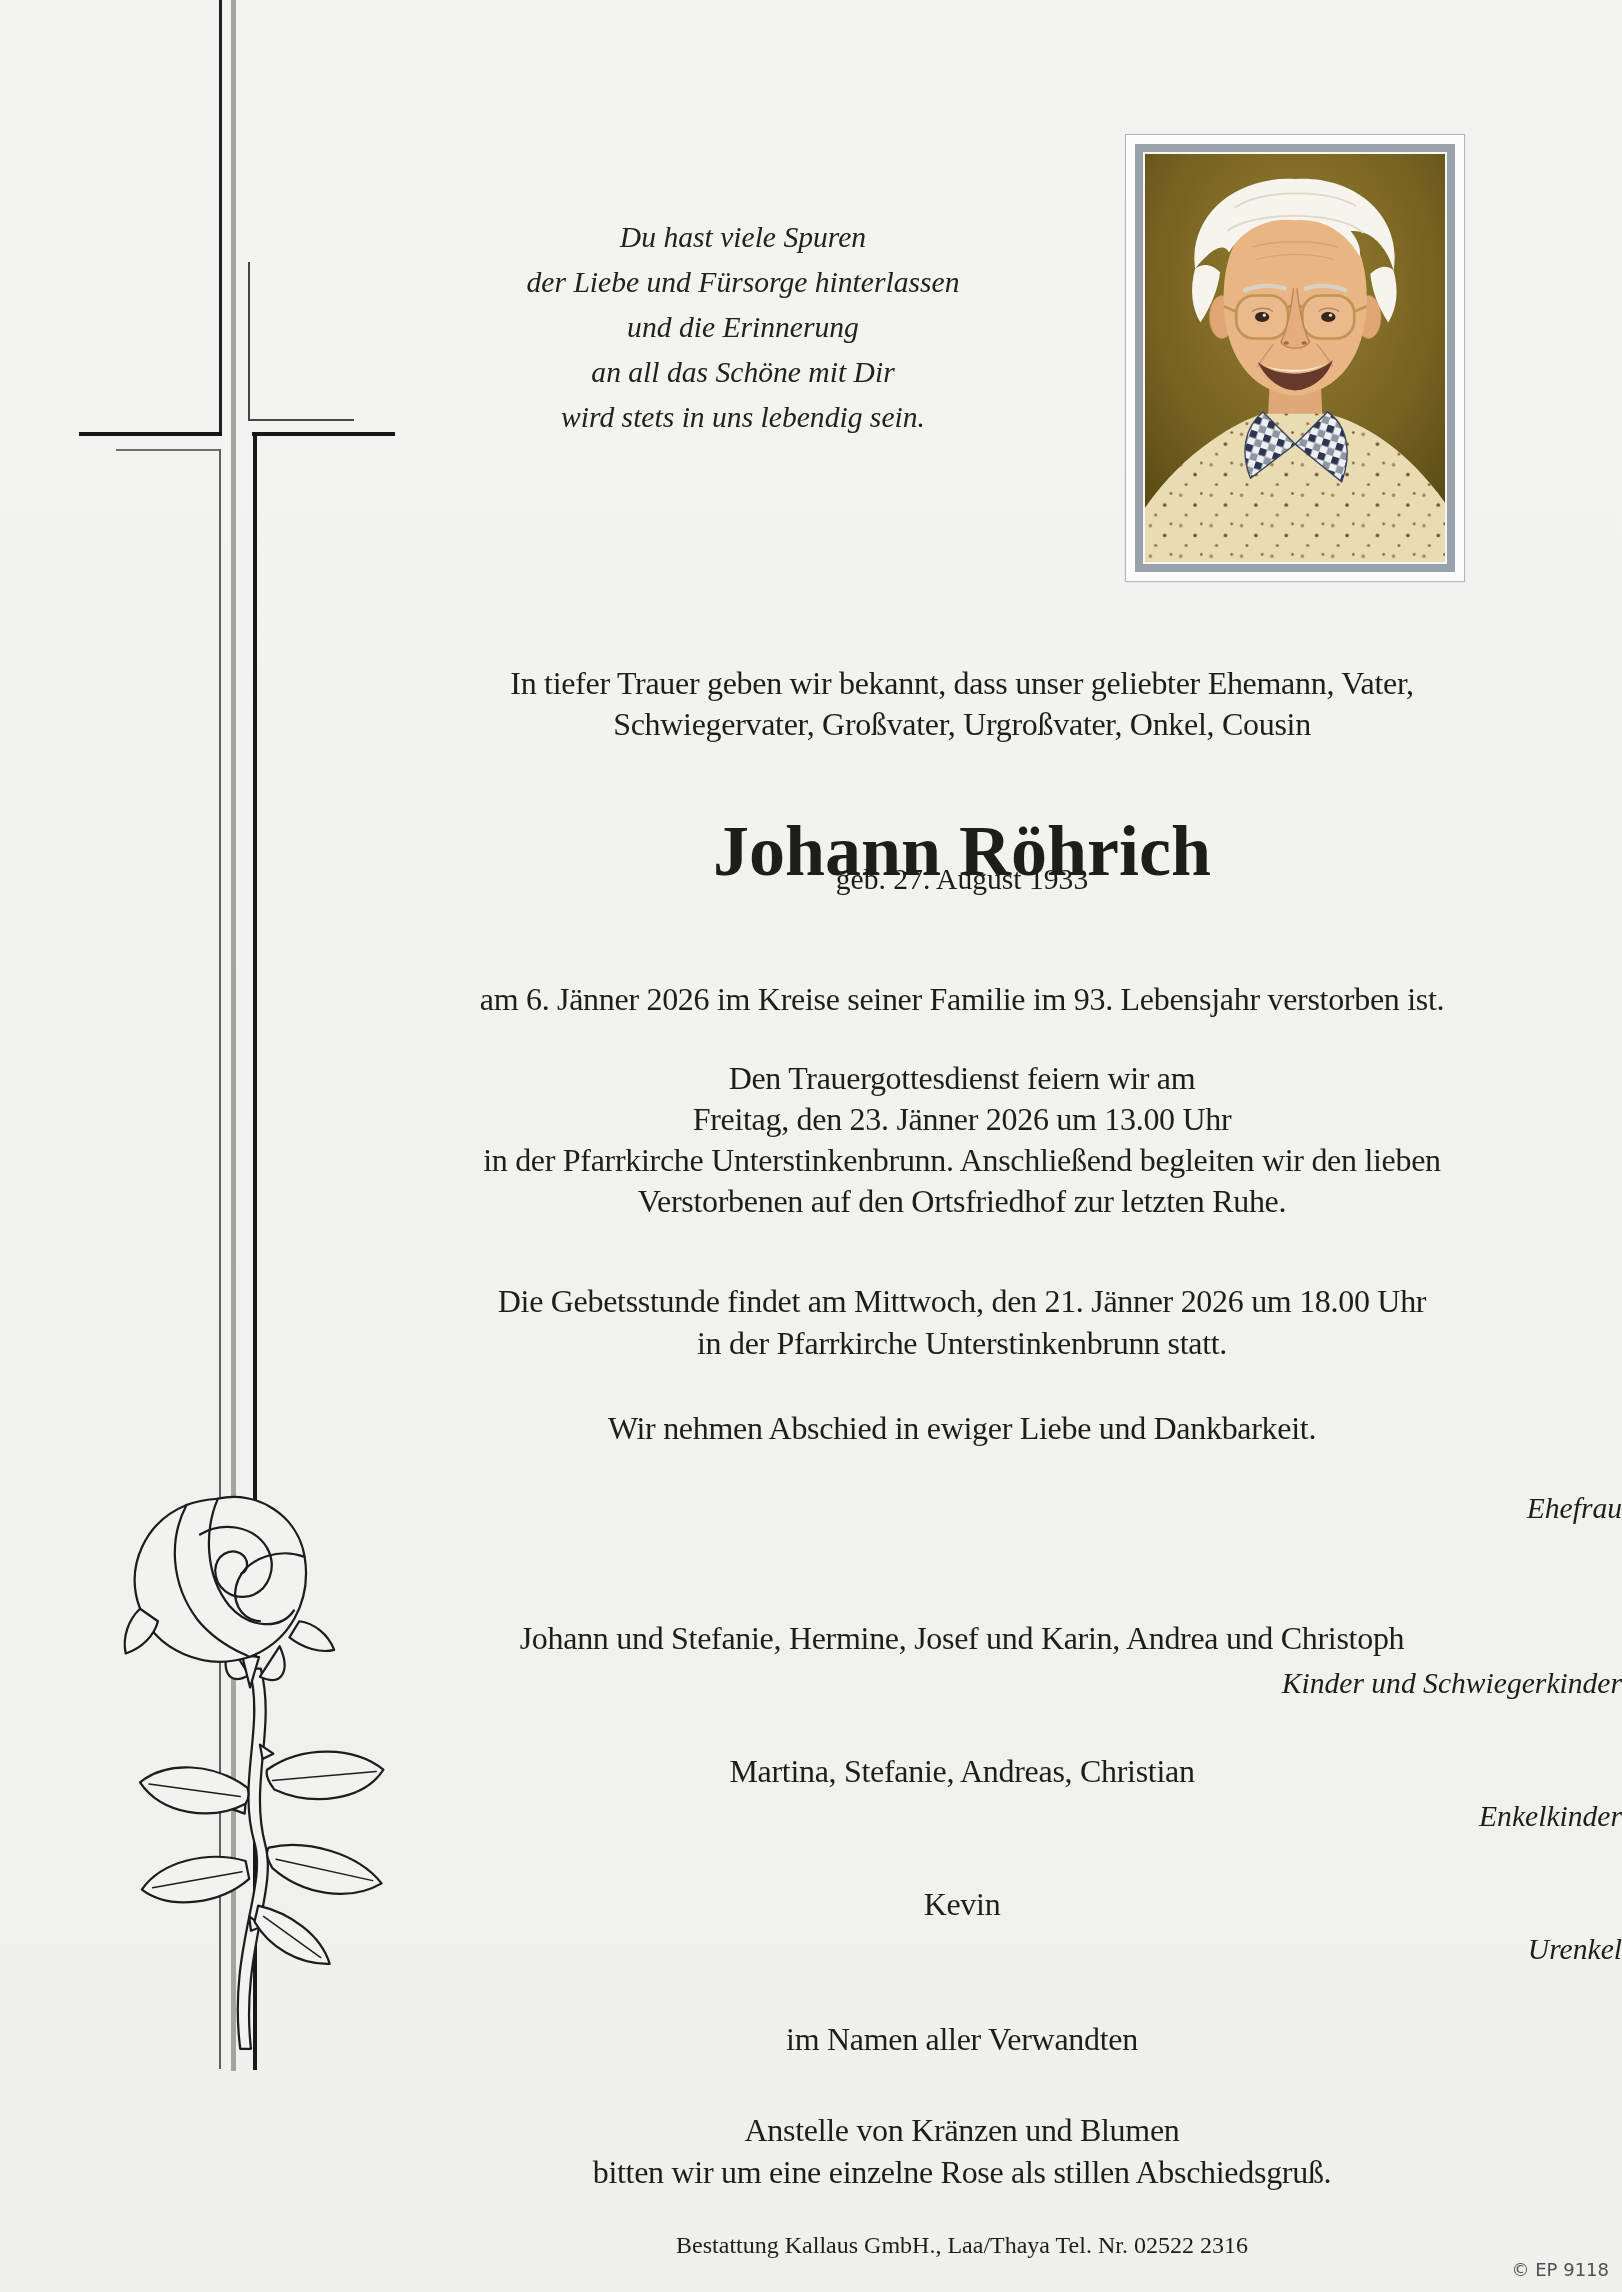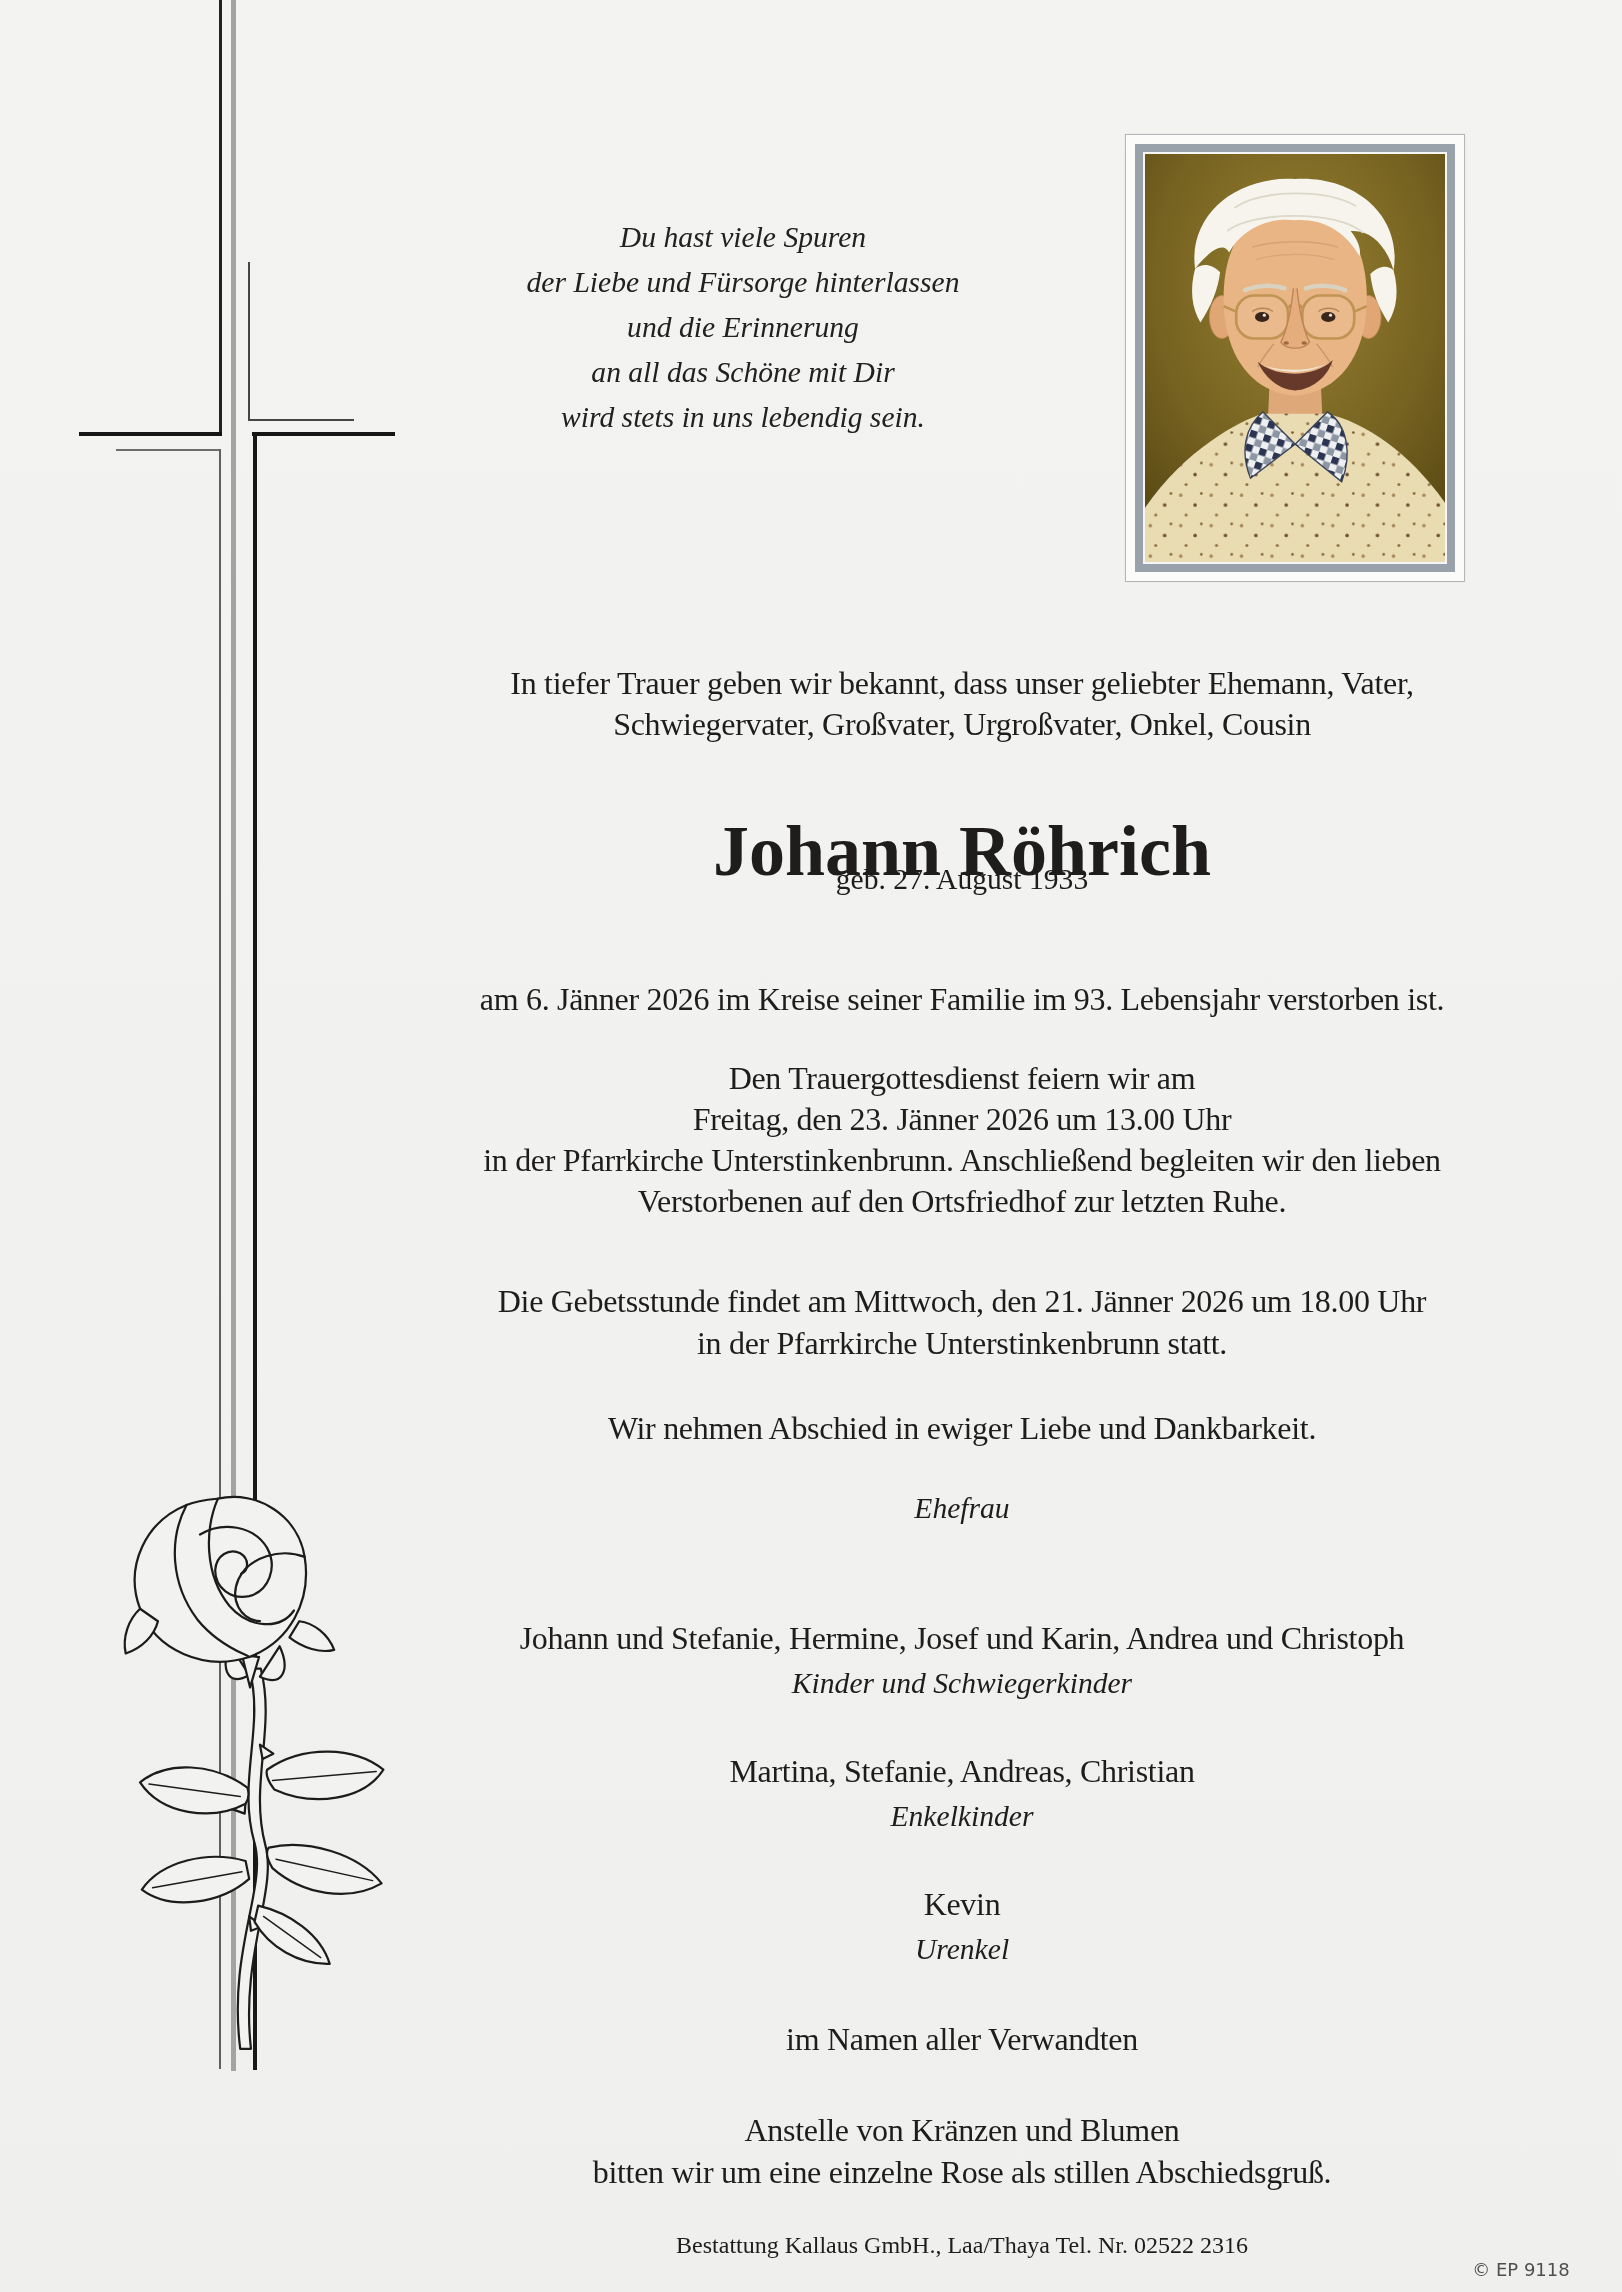--- a/index.html
+++ b/index.html
@@ -13,24 +13,24 @@
     color:#1e1d1b;
   }
   .abs{position:absolute;}
   .center-col{left:302px;width:1320px;text-align:center;}
   .poem{left:385px;width:716px;text-align:center;font-style:italic;font-size:29.6px;line-height:45px;color:#222120;}
   .body36{font-size:32px;line-height:41px;letter-spacing:-0.3px;}
   .lh47{line-height:42px;}
   .bold{font-weight:normal;}
   .name{font-size:72px;font-weight:bold;line-height:81px;letter-spacing:0;}
   .sub33{font-size:29.6px;line-height:36px;}
-  .ital-label{font-style:italic;font-size:29.6px;line-height:39px;margin-top:4.5px;}
+  .ital-label{font-style:italic;font-size:29.6px;line-height:39px;margin-top:4.5px;text-align:right;}
   .mourner-names{font-size:32px;line-height:41px;letter-spacing:-0.3px;}
   .footer27{font-size:24px;line-height:27px;}
-  .code{font-family:"DejaVu Sans", sans-serif;font-size:18px;color:#4f4f4f;text-align:center;}
+  .code{font-family:"DejaVu Sans", sans-serif;font-size:18px;color:#4f4f4f;text-align:right;}
   
   .line{position:absolute;}
   
   .photo-frame{
     position:absolute;left:1125px;top:134px;width:340px;height:448px;
     background:#fbfbf9;border:0.9px solid #b4b7ba;box-sizing:border-box;padding:9px;
     box-shadow:0 0 1.8px rgba(0,0,0,0.08);
   }
   .photo-frame-inner{
     width:100%;height:100%;box-sizing:border-box;

